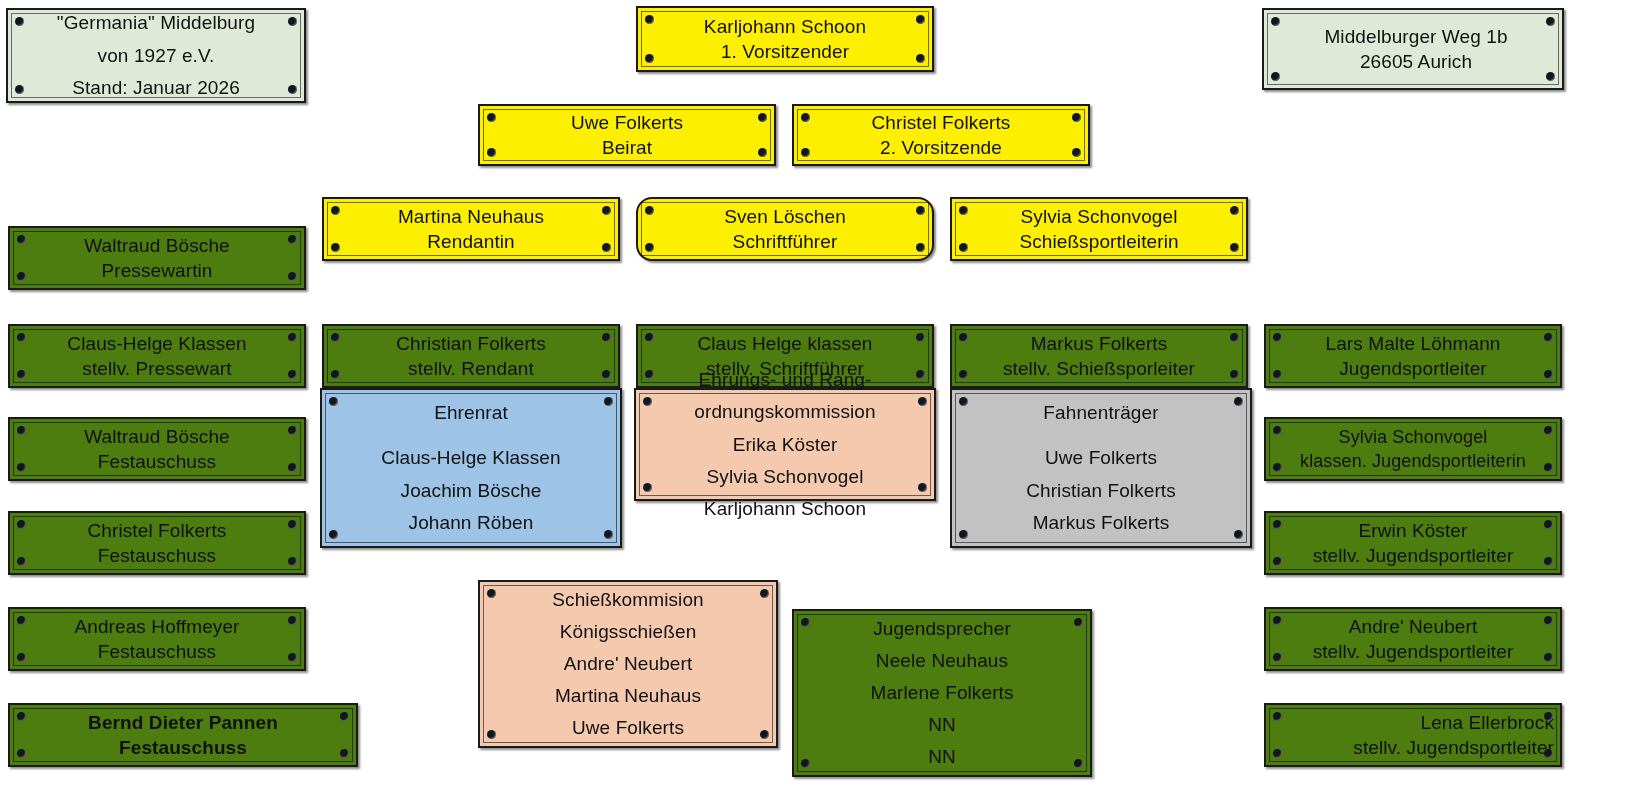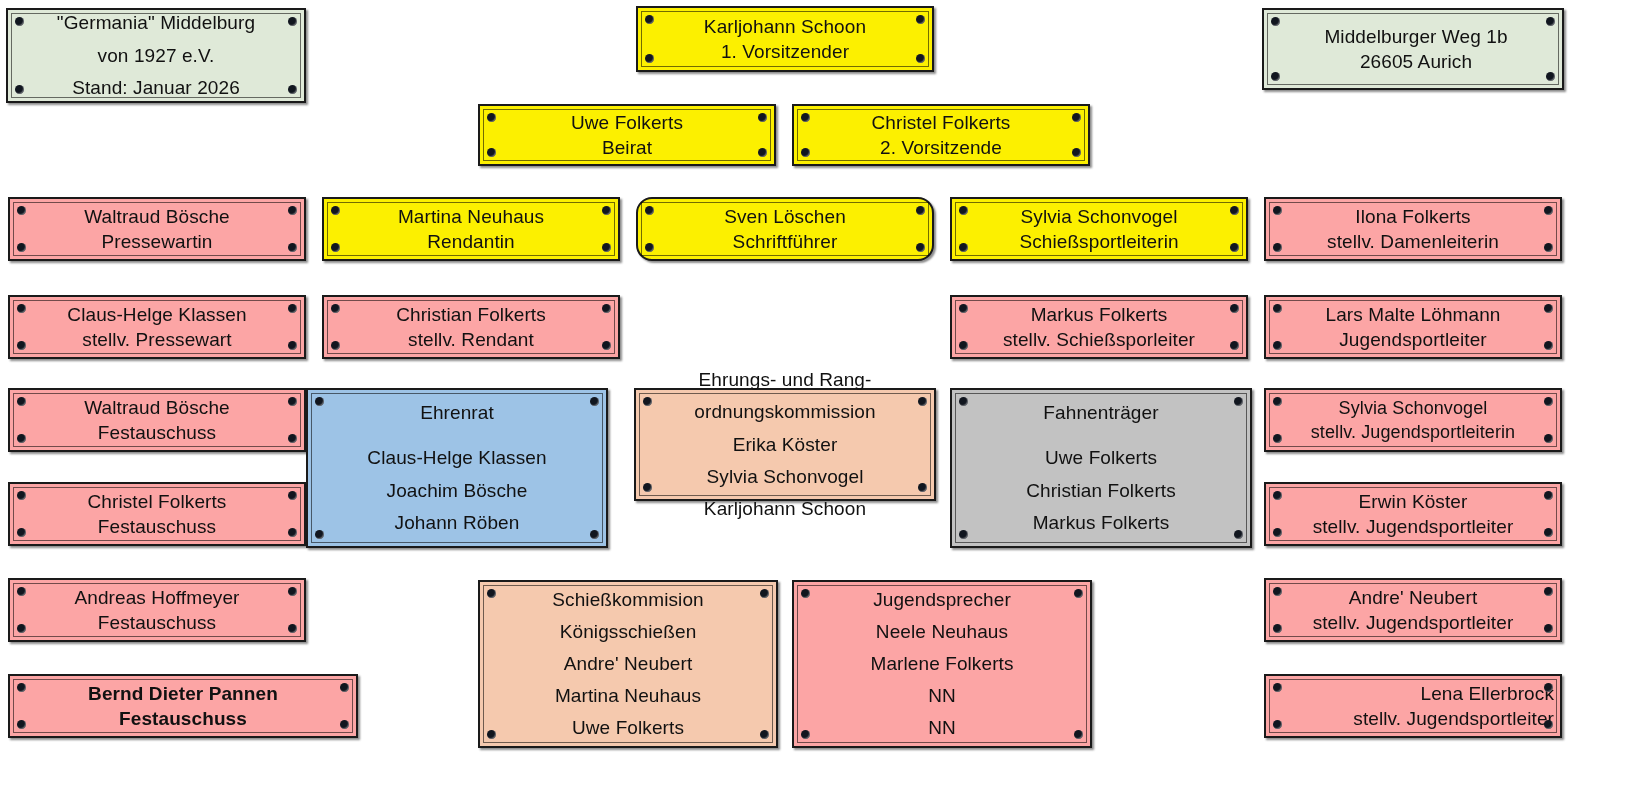--- a/index.html
+++ b/index.html
@@ -58,21 +58,21 @@
     box-shadow: inset -1px -1px 1px rgba(255,255,255,0.35);
     pointer-events: none;
   }
   .screw.tl { left: 7px;  top: 7px; }
   .screw.tr { right: 7px; top: 7px; }
   .screw.bl { left: 7px;  bottom: 7px; }
   .screw.br { right: 7px; bottom: 7px; }
 
   
   .c-yellow  { background: #fcf000; }
-  .c-orange  { background: #fca5a5; }
+  .c-orange  { background: #4d7c0f; margin-top: 29px; }
   .c-green   { background: #dfe9d8; }
   .c-blue    { background: #9dc3e6; }
   .c-salmon  { background: #f5c9ae; }
   .c-gray    { background: #c2c2c2; }
 
   
   .block { line-height: 1.58; }
   .block .ln { margin: 1px 0; }
   .block .gap { height: 13px; }
 </style>
@@ -156,47 +156,47 @@
 
   <div class="plaque c-yellow" style="left:950px; top:197px; width:298px; height:64px;">
     <span class="screw tl"></span>
     <span class="screw tr"></span>
     <span class="screw bl"></span>
     <span class="screw br"></span>
     <span class="ln">Sylvia Schonvogel</span>
     <span class="ln">Schießsportleiterin</span>
   </div>
 
-  <div class="plaque c-orange" style="left:1264px; top:197px; width:298px; height:64px;">
-    <span class="screw tl"></span>
-    <span class="screw tr"></span>
-    <span class="screw bl"></span>
-    <span class="screw br"></span>
-    <span class="ln">Ilona Folkerts</span>
-    <span class="ln">stellv. Damenleiterin</span>
-  </div>
 
   <div class="plaque c-orange" style="left:8px; top:295px; width:298px; height:64px;">
     <span class="screw tl"></span>
     <span class="screw tr"></span>
     <span class="screw bl"></span>
     <span class="screw br"></span>
     <span class="ln">Claus-Helge Klassen</span>
     <span class="ln">stellv. Pressewart</span>
   </div>
 
   <div class="plaque c-orange" style="left:322px; top:295px; width:298px; height:64px;">
     <span class="screw tl"></span>
     <span class="screw tr"></span>
     <span class="screw bl"></span>
     <span class="screw br"></span>
     <span class="ln">Christian Folkerts</span>
     <span class="ln">stellv. Rendant</span>
   </div>
 
+  <div class="plaque c-orange" style="left:636px; top:295px; width:298px; height:64px;">
+    <span class="screw tl"></span>
+    <span class="screw tr"></span>
+    <span class="screw bl"></span>
+    <span class="screw br"></span>
+    <span class="ln">Claus Helge klassen</span>
+    <span class="ln">stellv. Schriftführer</span>
+  </div>
 
   <div class="plaque c-orange" style="left:950px; top:295px; width:298px; height:64px;">
     <span class="screw tl"></span>
     <span class="screw tr"></span>
     <span class="screw bl"></span>
     <span class="screw br"></span>
     <span class="ln">Markus Folkerts</span>
     <span class="ln">stellv. Schießsporleiter</span>
   </div>
 
@@ -220,21 +220,21 @@
 
   <div class="plaque c-orange" style="left:8px; top:482px; width:298px; height:64px;">
     <span class="screw tl"></span>
     <span class="screw tr"></span>
     <span class="screw bl"></span>
     <span class="screw br"></span>
     <span class="ln">Christel Folkerts</span>
     <span class="ln">Festauschuss</span>
   </div>
 
-  <div class="plaque c-blue block" style="left:306px; top:388px; width:302px; height:160px;">
+  <div class="plaque c-blue block" style="left:320px; top:388px; width:302px; height:160px;">
     <span class="screw tl"></span>
     <span class="screw tr"></span>
     <span class="screw bl"></span>
     <span class="screw br"></span>
     <span class="ln">Ehrenrat</span>
     <span class="gap"></span>
     <span class="ln">Claus-Helge Klassen</span>
     <span class="ln">Joachim Bösche</span>
     <span class="ln">Johann Röben</span>
   </div>
@@ -262,21 +262,21 @@
     <span class="ln">Christian Folkerts</span>
     <span class="ln">Markus Folkerts</span>
   </div>
 
   <div class="plaque c-orange" style="left:1264px; top:388px; width:298px; height:64px; font-size:18px;">
     <span class="screw tl"></span>
     <span class="screw tr"></span>
     <span class="screw bl"></span>
     <span class="screw br"></span>
     <span class="ln">Sylvia Schonvogel</span>
-    <span class="ln">stellv. Jugendsportleiterin</span>
+    <span class="ln">klassen. Jugendsportleiterin</span>
   </div>
 
   <div class="plaque c-orange" style="left:1264px; top:482px; width:298px; height:64px;">
     <span class="screw tl"></span>
     <span class="screw tr"></span>
     <span class="screw bl"></span>
     <span class="screw br"></span>
     <span class="ln">Erwin Köster</span>
     <span class="ln">stellv. Jugendsportleiter</span>
   </div>

